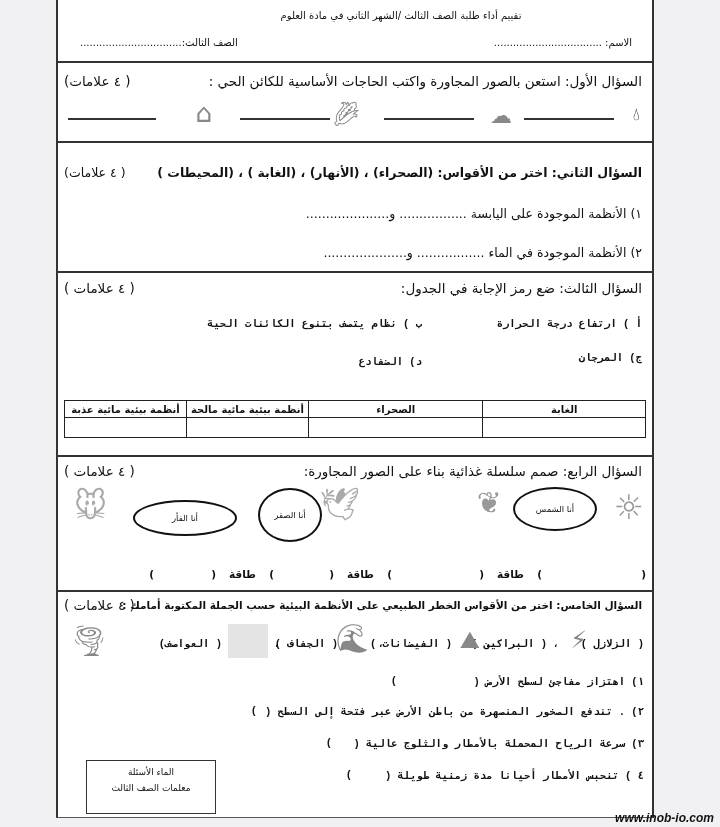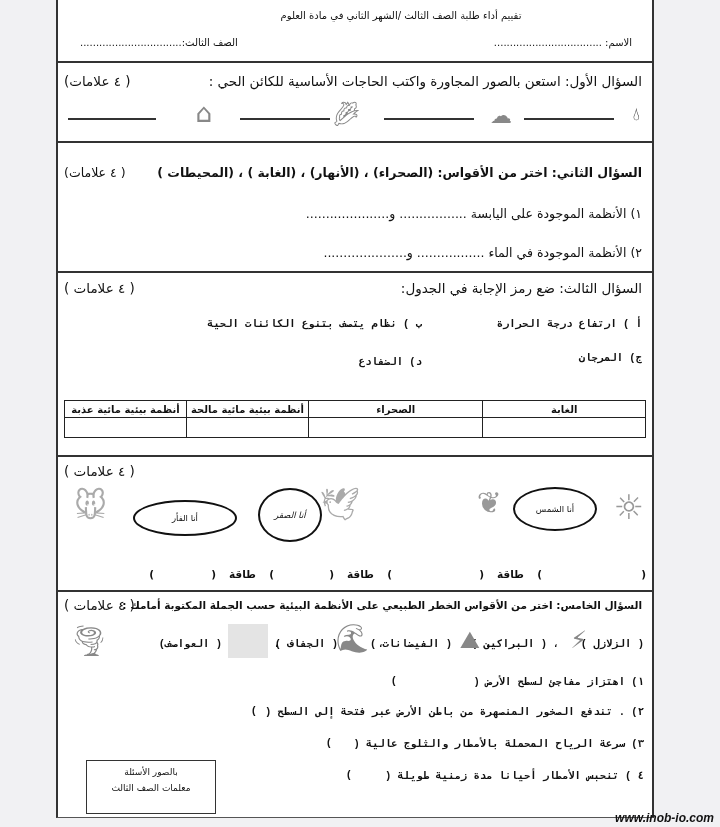--- a/index.html
+++ b/index.html
@@ -77,27 +77,28 @@
       <tr>
         <td></td>
         <td></td>
         <td></td>
         <td></td>
       </tr>
     </tbody>
   </table>
   <div class="hline" style="top:455px;"></div>
 
+  <div class="q" style="top:463px;">السؤال الرابع: صمم سلسلة غذائية بناء على الصور المجاورة:</div>
   <div class="marks" style="top:463px;">( ٤ علامات )</div>
 
   <div class="ic" style="right:8px;top:490px;font-size:34px;color:#999;">☼</div>
   <div class="bubble" style="right:55px;top:487px;width:80px;height:40px;text-align:center;">أنا الشمس</div>
   <div class="ic" style="right:150px;top:488px;font-size:30px;color:#999;">❦</div>
   <div class="ic" style="right:292px;top:488px;font-size:32px;color:#aaa;">🕊︎</div>
-  <div class="bubble" style="right:330px;top:488px;width:60px;height:50px;font-style:italic;">أنا الصقر</div>
+  <div class="bubble" style="right:330px;top:488px;width:60px;height:50px;">أنا الصقر</div>
   <div class="bubble" style="right:415px;top:500px;width:100px;height:32px;">أنا الفأر</div>
   <div class="ic" style="left:16px;top:490px;font-size:32px;color:#aaa;">🐭︎</div>
 
   <div class="energy" style="right:6px;top:568px;">(</div>
   <div class="energy" style="right:110px;top:568px;">)</div>
   <div class="energy" style="right:128px;top:568px;">طاقة</div>
   <div class="energy" style="right:168px;top:568px;">(</div>
   <div class="energy" style="right:260px;top:568px;">)</div>
   <div class="energy" style="right:278px;top:568px;">طاقة</div>
   <div class="energy" style="right:318px;top:568px;">(</div>
@@ -128,18 +129,18 @@
   <div class="itemb" style="right:8px;top:675px;">١) اهتزاز مفاجئ لسطح الأرض (</div>
   <div class="itemb" style="right:255px;top:675px;">)</div>
   <div class="itemb" style="right:8px;top:705px;">٢) . تندفع الصخور المنصهرة من باطن الأرض عبر فتحة إلى السطح (</div>
   <div class="itemb" style="right:395px;top:705px;">)</div>
   <div class="itemb" style="right:8px;top:737px;">٣) سرعة الرياح المحملة بالأمطار والثلوج عالية (</div>
   <div class="itemb" style="right:320px;top:737px;">)</div>
   <div class="itemb" style="right:8px;top:769px;">٤ ) تنحبس الأمطار أحيانا مدة زمنية طويلة (</div>
   <div class="itemb" style="right:300px;top:769px;">)</div>
 
   <div class="endbox">
-    <div>بالصور الأسئلة</div>
+    <div>الماء الأسئلة</div>
     <div>معلمات الصف الثالث</div>
   </div>
 </div>
 
 <div class="wm">www.inob-io.com</div>
 
 </body></html>

